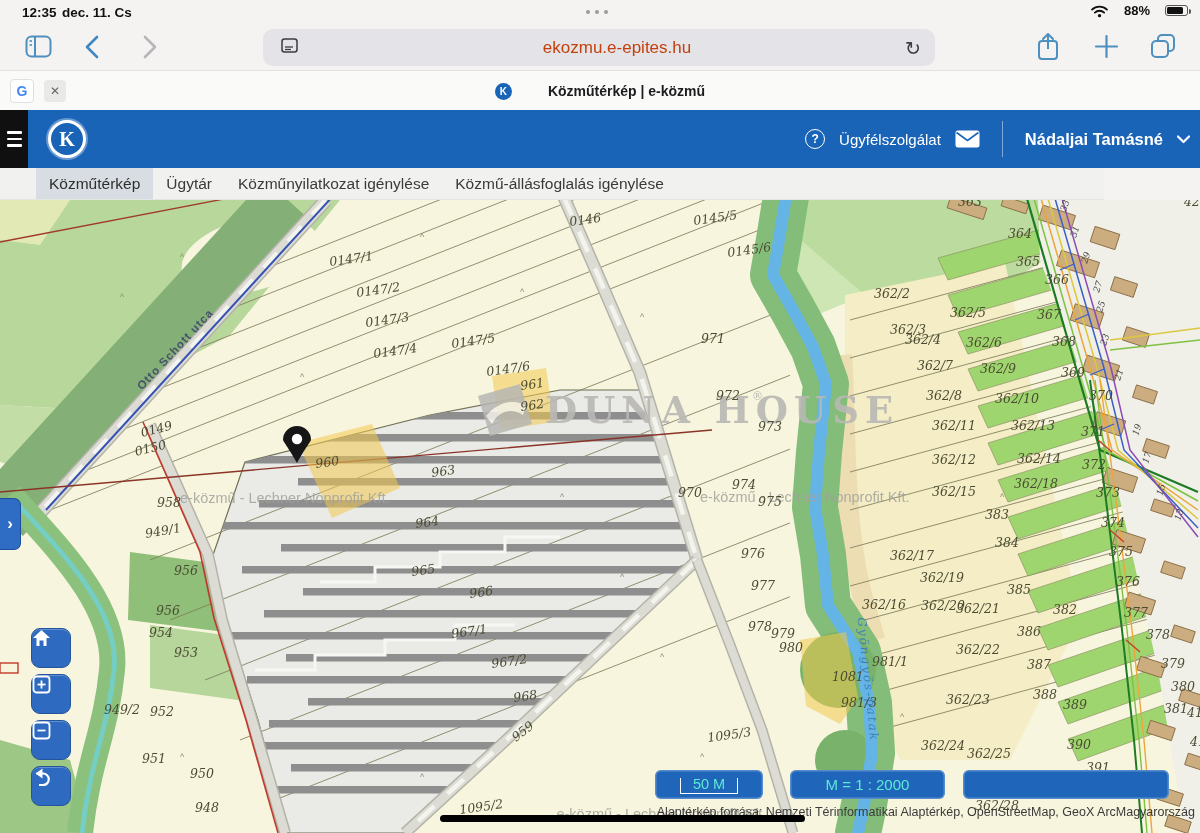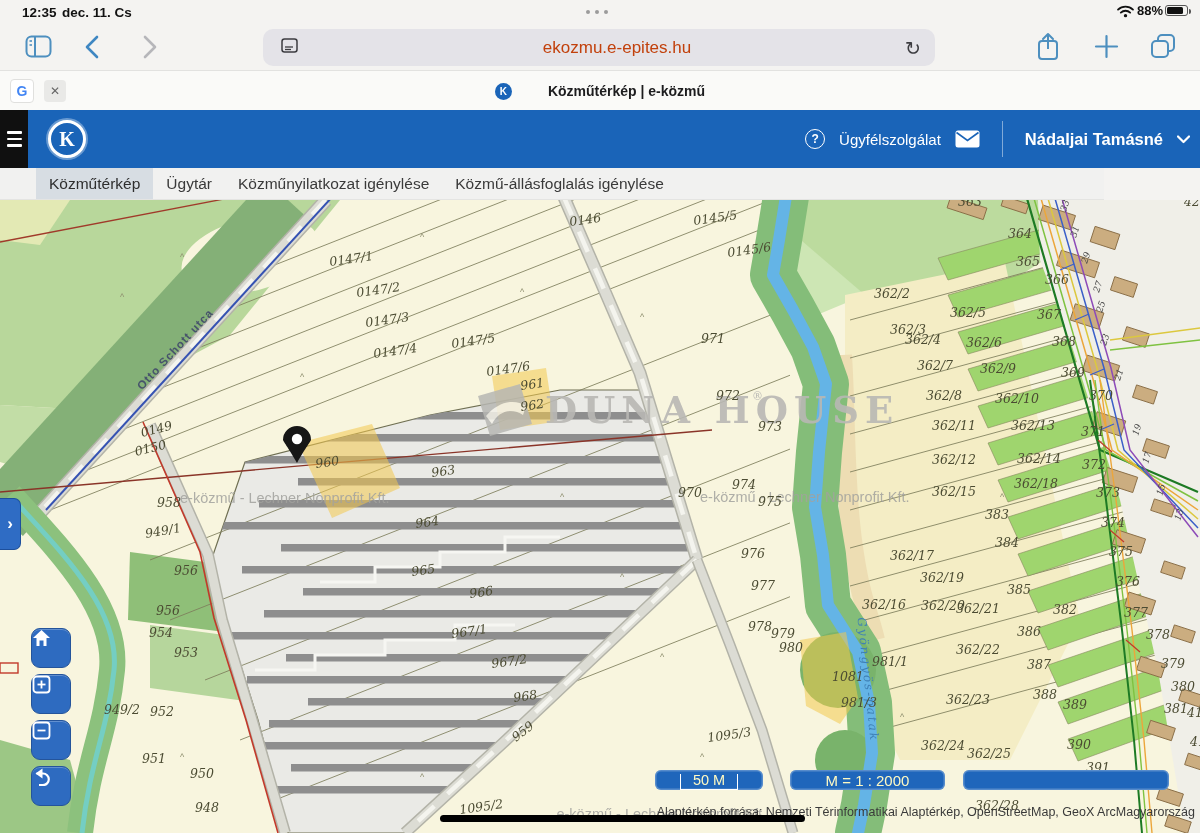--- a/index.html
+++ b/index.html
@@ -6,21 +6,21 @@
     font-family:"Liberation Sans",sans-serif;background:#f4f3f1;position:relative;}
   *{box-sizing:border-box;}
 
   
   .status{position:absolute;left:0;top:0;width:1200px;height:25px;background:#f4f3f1;
     font-size:13.5px;font-weight:700;color:#111;}
   .status .time{position:absolute;left:22px;top:5px;}
   .status .date{position:absolute;left:62px;top:5px;font-weight:600;}
   .mdots{position:absolute;left:586px;top:10px;display:flex;gap:5px;}
   .mdots i{width:4px;height:4px;border-radius:50%;background:#9b9b9b;}
-  .statR{position:absolute;right:12px;top:3px;display:flex;align-items:center;gap:2px;}
+  .statR{position:absolute;right:12px;top:3px;display:flex;align-items:center;gap:15px;}
   .battPct{font-size:13px;font-weight:600;}
   .batt{width:23px;height:11px;border:1px solid #555;border-radius:3px;position:relative;padding:1px;}
   .batt i{display:block;height:100%;width:82%;background:#111;border-radius:1.5px;}
   .batt:after{content:"";position:absolute;right:-4px;top:3px;width:2.5px;height:5px;background:#555;border-radius:0 2px 2px 0;}
 
   
   .toolbar{position:absolute;left:0;top:25px;width:1200px;height:45px;background:#f4f3f1;}
   .tbIcon{position:absolute;top:8px;cursor:default;}
   .urlpill{position:absolute;left:263px;top:4px;width:672px;height:37px;background:#e4e3e8;
     border-radius:10px;display:flex;align-items:center;}
@@ -77,21 +77,21 @@
   .duna{font-family:"DejaVu Serif",serif;font-size:37px;font-weight:700;fill:#b9b8b4;letter-spacing:6px;opacity:.9;}
   .dunar{font-family:"DejaVu Serif",serif;font-size:11px;fill:#b9b8b4;}
 
   
   .panelTab{position:absolute;left:0;top:298px;width:21px;height:52px;background:#2f6cc4;
     border:1px solid #1d4f9c;border-left:none;border-radius:0 7px 7px 0;color:#fff;
     display:flex;align-items:center;justify-content:center;font-size:17px;font-weight:700;}
   .mapbtn{position:absolute;left:31px;width:40px;height:40px;border-radius:9px;background:#2e6bc0;
     border:1px solid #24549b;box-shadow:inset 0 1px 0 rgba(255,255,255,.25);
     display:flex;align-items:center;justify-content:center;}
-  .bluebtn{position:absolute;top:570px;height:20px;background:#1f66bb;border-radius:6px;color:#fef9c3;
+  .bluebtn{position:absolute;top:570px;height:29px;background:#1f66bb;border-radius:6px;color:#5eead4;
     display:flex;align-items:center;justify-content:center;font-size:15px;
     box-shadow:0 0 0 1.5px rgba(255,255,255,.25) inset;}
   .sbBracket{height:16px;margin-top:3px;border-left:1.5px solid #fff;border-right:1.5px solid #fff;
     border-bottom:1.5px solid #fff;padding:0 12px 2px 12px;display:flex;align-items:flex-start;
     justify-content:center;font-size:14.5px;line-height:13px;}
   .attribution{position:absolute;right:5px;top:605px;font-size:12.5px;color:#3a3a3a;}
   .homebar{position:absolute;left:440px;top:615px;width:365px;height:7px;background:#000;border-radius:4px;}
 </style>
 </head>
 <body>

